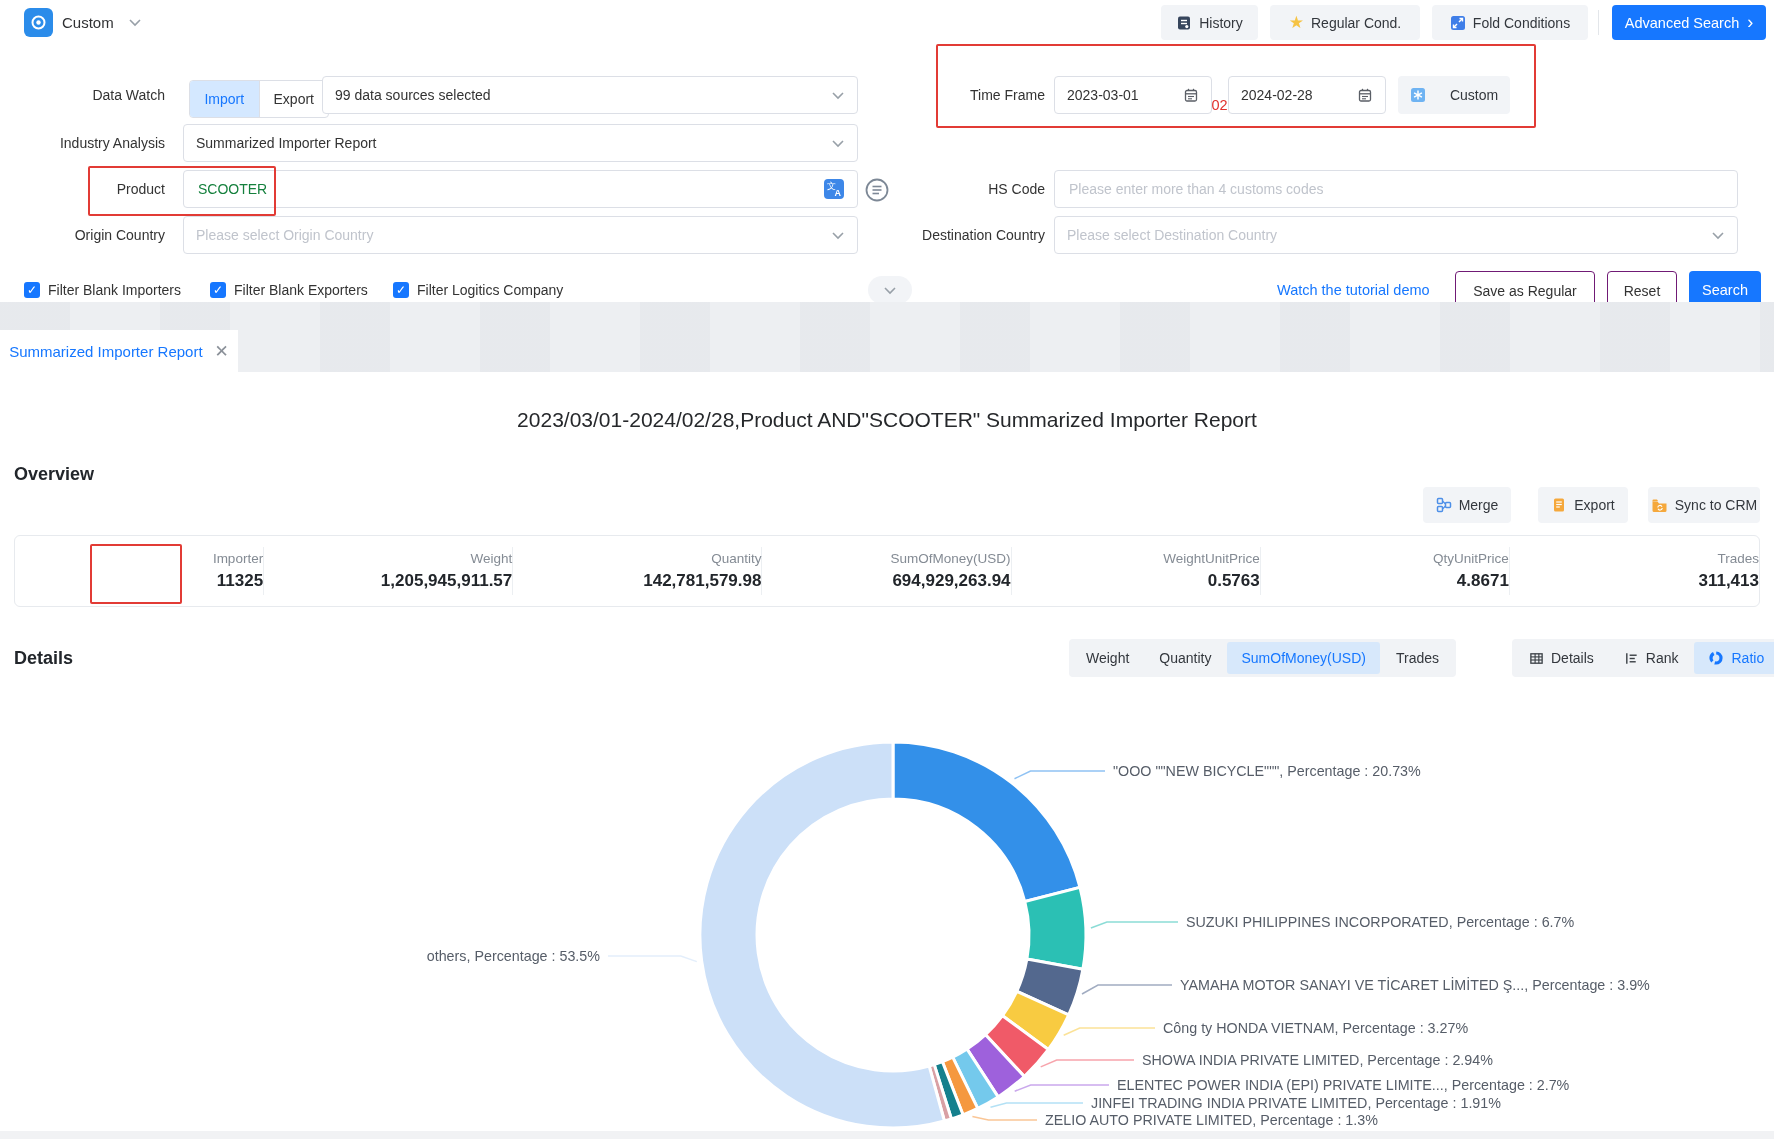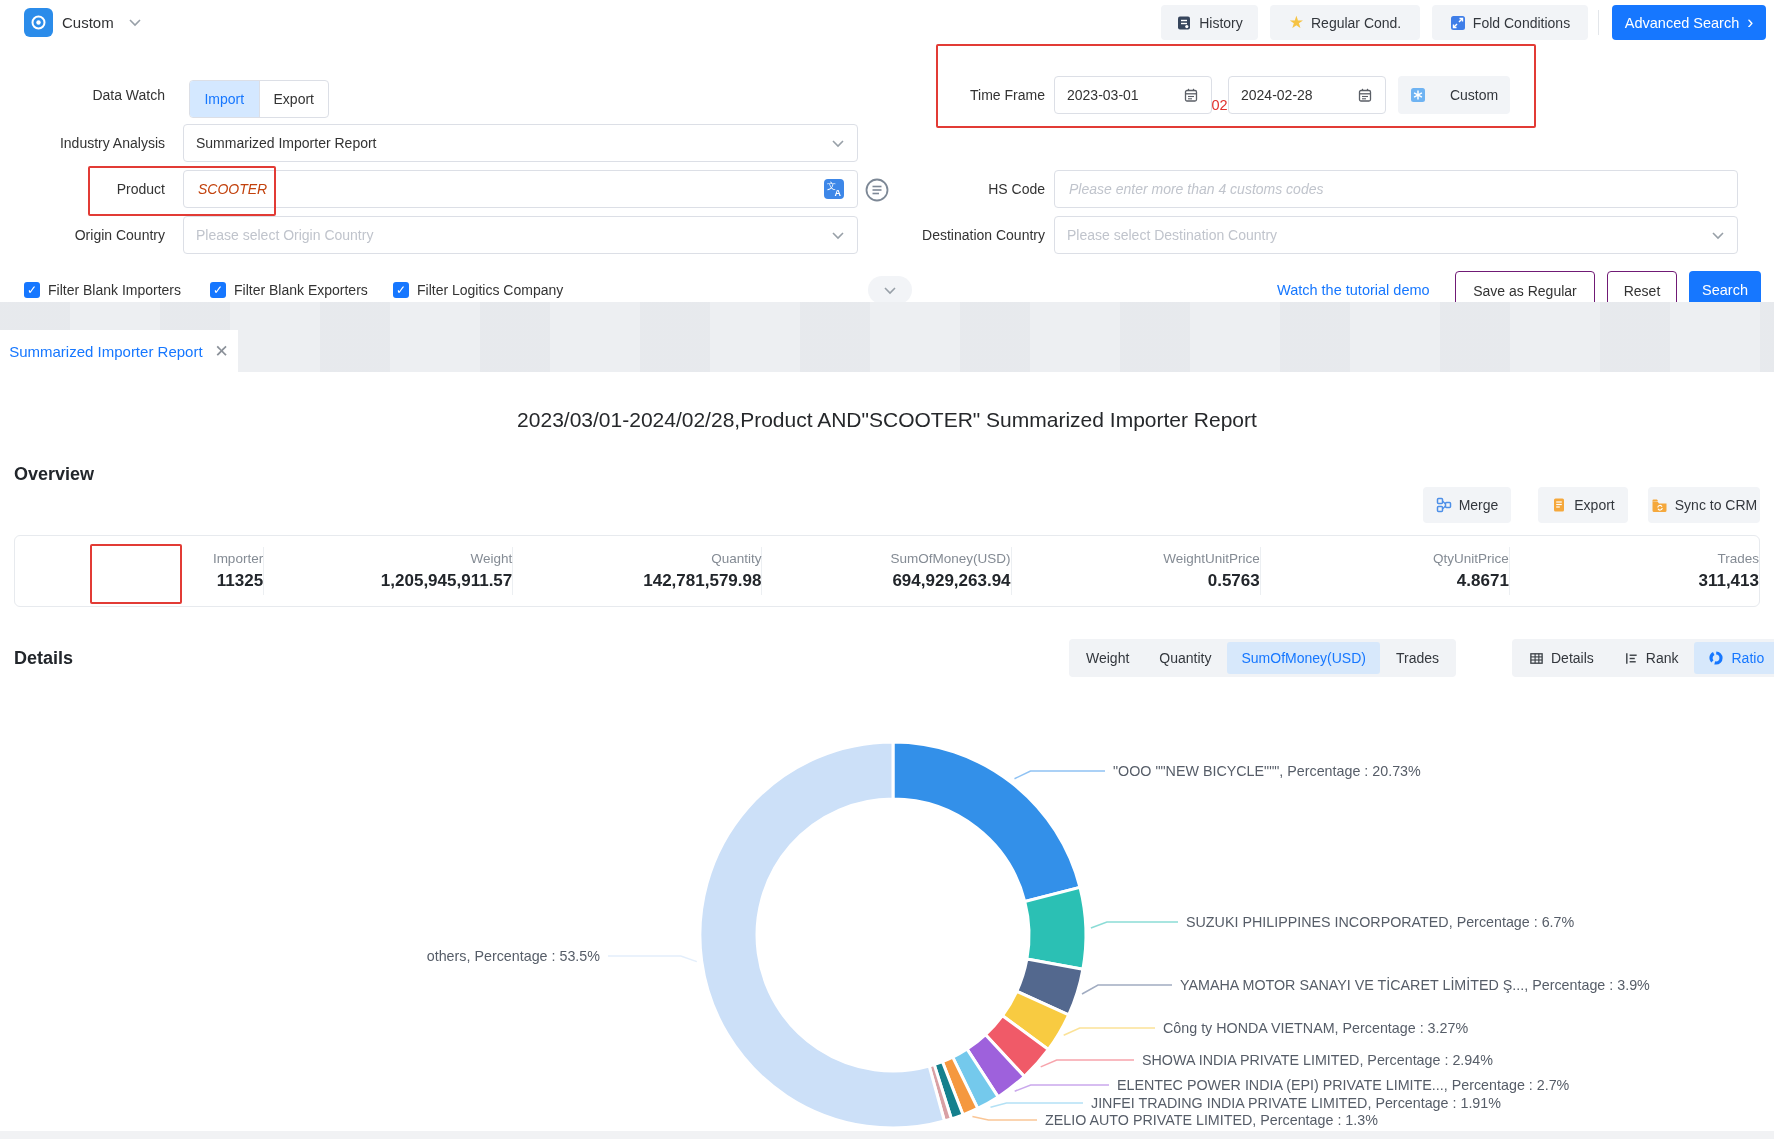--- a/index.html
+++ b/index.html
@@ -18,21 +18,21 @@
   .vdiv{left:1598px;top:10px;width:1px;height:25px;background:#E3E6EA;}
   .btn-primary{background:#1677FF;color:#fff;border-radius:4px;display:flex;align-items:center;
                justify-content:center;gap:8px;font-size:14.5px;cursor:pointer;}
   
   .form{left:0;top:45px;width:1774px;height:275px;background:#fff;}
   .flabel{height:38px;display:flex;align-items:center;justify-content:flex-end;font-size:14px;color:#333;}
   .lcol{left:0;width:165px;}
   .rcol{left:858px;width:187px;}
   .input{border:1px solid #DCDFE6;border-radius:4px;background:#fff;display:flex;align-items:center;
          padding:0 12px;font-size:14px;color:#333;box-sizing:border-box;height:38px;}
-  .input input{border:none;outline:none;flex:1;font-size:14px;color:#c2410c;font-family:"Liberation Sans",sans-serif;background:transparent;font-style:italic;}
+  .input input{border:none;outline:none;flex:1;font-size:14px;color:#15803d;font-family:"Liberation Sans",sans-serif;background:transparent;}
   .input input::placeholder{color:#C0C4CC;}
   .ph{color:#C0C4CC;flex:1;}
   .val{flex:1;}
   .seg{left:175px;width:140px;height:38px;border:1px solid #DCDFE6;border-radius:4px;display:flex;
        overflow:hidden;box-sizing:border-box;}
   .seg-item{flex:1;display:flex;align-items:center;justify-content:center;font-size:14px;cursor:pointer;}
   .seg-item.active{background:#D4E8FF;color:#1677FF;}
   .optrange{left:936px;top:52px;width:596px;text-align:center;color:#E0312E;font-size:14.5px;white-space:pre;}
   .redbox{border:2px solid #E23B35;border-radius:2px;pointer-events:none;background:transparent;z-index:5;}
   .cbrow{display:flex;align-items:center;gap:8px;font-size:14px;color:#333;cursor:pointer;height:40px;}
@@ -114,20 +114,26 @@
     </div>
   </div>
 
   <div class="abs form">
 
     <div class="abs flabel lcol" style="top:31px;">Data Watch</div>
     <div class="abs seg" style="top:35px;margin-left:14px;">
       <div class="seg-item active">Import</div>
       <div class="seg-item" style="border-left:1px solid #DCDFE6;">Export</div>
     </div>
+    <div class="abs input" style="left:322px;top:31px;width:536px;">
+      <span class="val">99 data sources selected</span>
+      <svg width="14" height="9" viewBox="0 0 14 9">
+          <polyline class="chev" points="2,2 7,7 12,2"></polyline>
+        </svg>
+    </div>
 
     <div class="abs optrange">Optional range:  2021-01-01 to 2024-03-04</div>
     <div class="abs flabel rcol" style="top:31px;">Time Frame</div>
     <div class="abs input" style="left:1054px;top:31px;width:158px;">
       <span class="val">2023-03-01</span>
       <svg width="16" height="16" viewBox="0 0 16 16">
           <rect x="2.5" y="3.5" width="11" height="10.5" rx="1.5" fill="none" stroke="#5A5E66" stroke-width="1.3"></rect>
           <line x1="2.5" y1="6.8" x2="13.5" y2="6.8" stroke="#5A5E66" stroke-width="1.3"></line>
           <line x1="5.5" y1="1.8" x2="5.5" y2="4" stroke="#5A5E66" stroke-width="1.3"></line>
           <line x1="10.5" y1="1.8" x2="10.5" y2="4" stroke="#5A5E66" stroke-width="1.3"></line>

